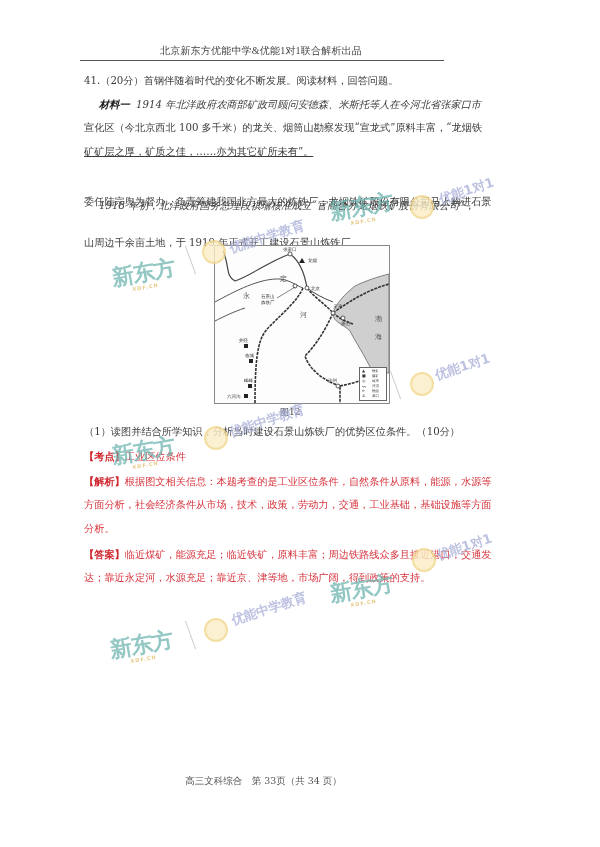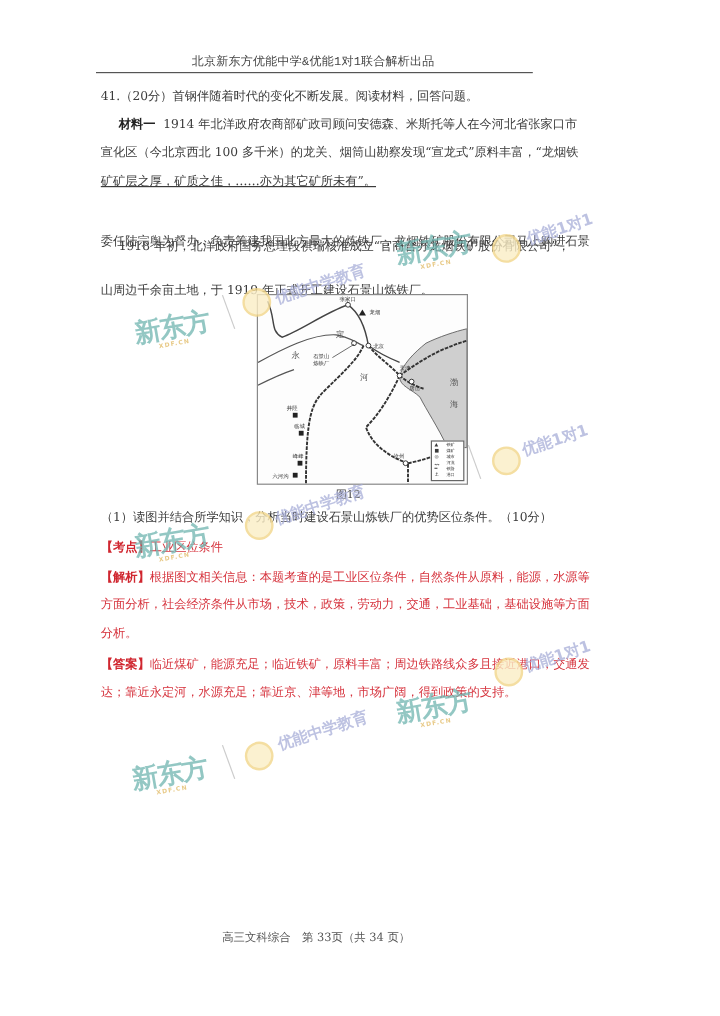--- a/index.html
+++ b/index.html
@@ -3,32 +3,32 @@
 <meta charset="utf-8">
 <style>
   html, body { margin: 0; padding: 0; background: #ffffff; }
   body {
     width: 600px; height: 847px; position: relative; overflow: hidden;
     font-family: "DejaVu Serif", "Liberation Serif", serif;
     color: #3a3a3a;
   }
   .header {
     position: absolute; left: 78px; top: 44px; width: 366px;
-    text-align: center; font-family: Liberation Mono, monospace;
+    text-align: center; font-family: Liberation Serif, serif;
     font-size: 10px; color: #444; letter-spacing: 0.2px;
   }
   .header-rule {
     position: absolute; left: 80px; top: 60px; width: 364px; height: 0;
     border-top: 1.3px solid #555;
   }
   .text-line {
     position: absolute; left: 84px; font-size: 10.2px; line-height: 14px;
     white-space: nowrap; color: #3b3b3b; text-align: center;
   }
-  .indent { left: 99px; }
+  .indent { left: 99px; font-style: italic; }
   .bold { font-weight: bold; color: #222; }
   .red { color: #d6333d; }
   .red-strong { color: #d0262f; font-weight: bold; }
 
   .map {
     position: absolute; left: 214px; top: 245px; width: 174px; height: 157px;
     border: 1px solid #888; background: #fdfdfd;
   }
   .map svg { position: absolute; left: 0; top: 0; }
   .map-label {

